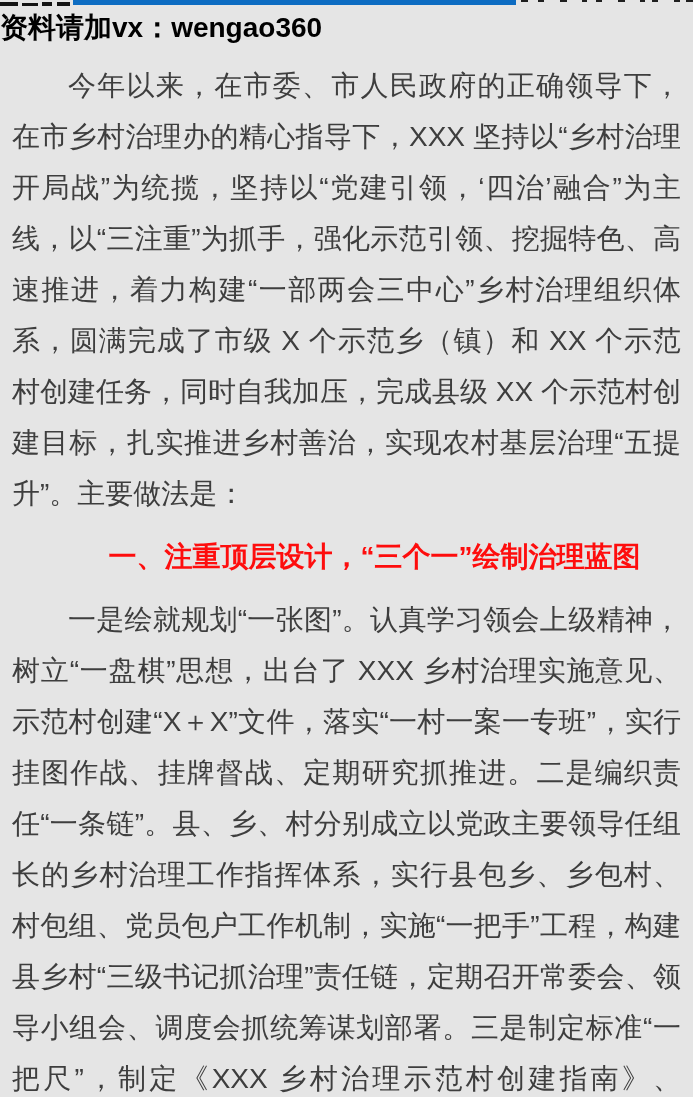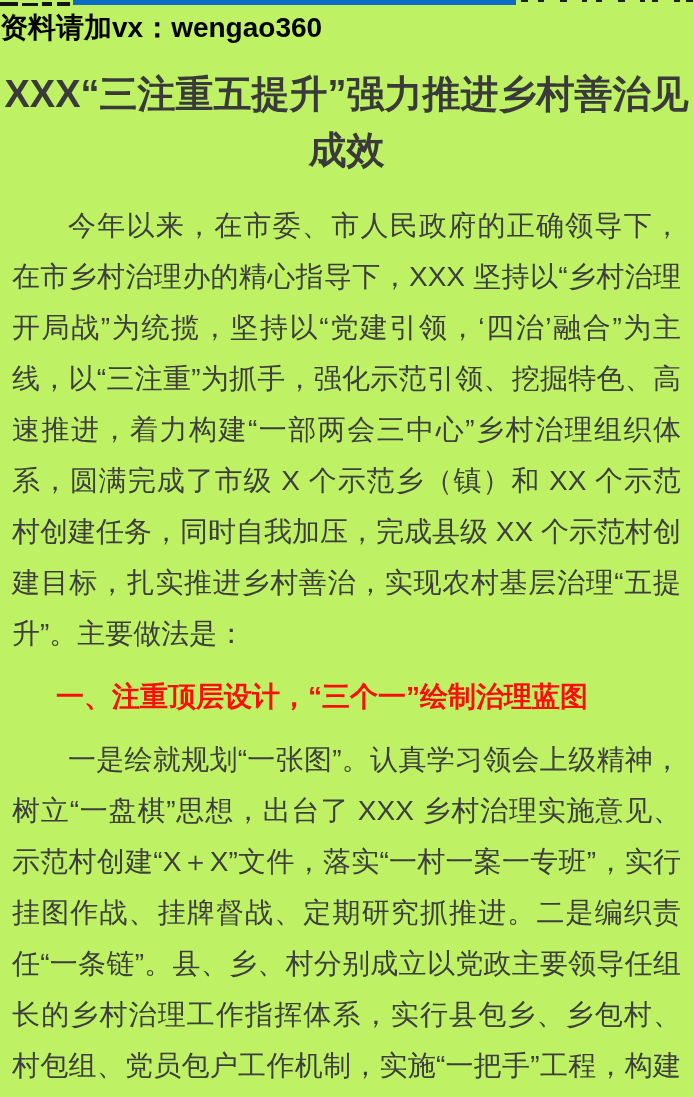--- a/index.html
+++ b/index.html
@@ -5,21 +5,21 @@
   html, body {
     margin: 0;
     padding: 0;
     background: #ffffff;
   }
   .page {
     position: relative;
     width: 693px;
     height: 1097px;
     overflow: hidden;
-    background: #bef264;
+    background: #e5e5e5;
     font-family: "Liberation Sans", "DejaVu Sans", sans-serif;
   }
   
   .clip-line {
     position: relative;
     height: 8px;
     width: 100%;
   }
   .frag {
     position: absolute;
@@ -71,21 +71,21 @@
     text-indent: 2em;
     word-break: normal;
   }
   .red-heading {
     margin: 0;
     font-size: 28px;
     line-height: 51px;
     color: #fe0d0d;
     font-weight: bold;
     text-indent: 2em;
-    text-align: left;
+    text-align: center;
   }
 </style>
 </head>
 <body>
 
 <div class="page">
 
   <div class="clip-line">
     <span class="frag" style="left:0; top:2; width:18px; height:4px; top:2px;"></span>
     <span class="frag" style="left:22px; top:3px; width:16px; height:3px;"></span>
@@ -99,21 +99,20 @@
     <span class="tick" style="left:596px; width:6px;"></span>
     <span class="tick" style="left:618px; width:7px;"></span>
     <span class="tick" style="left:640px; width:5px;"></span>
     <span class="tick" style="left:652px; width:6px;"></span>
     <span class="tick" style="left:674px; width:6px;"></span>
     <span class="tick" style="left:686px; width:7px;"></span>
   </div>
 
   <div class="contact">资料请加vx：wengao360</div>
 
-  <h1 class="title">XXX“三注重五提升”强力推进乡村善治见成效</h1>
 
   <p class="body-para">今年以来，在市委、市人民政府的正确领导下，在市乡村治理办的精心指导下，XXX 坚持以“乡村治理开局战”为统揽，坚持以“党建引领，‘四治’融合”为主线，以“三注重”为抓手，强化示范引领、挖掘特色、高速推进，着力构建“一部两会三中心”乡村治理组织体系，圆满完成了市级 X 个示范乡（镇）和 XX 个示范村创建任务，同时自我加压，完成县级 XX 个示范村创建目标，扎实推进乡村善治，实现农村基层治理“五提升”。主要做法是：</p>
 
   <h2 class="red-heading">一、注重顶层设计，“三个一”绘制治理蓝图</h2>
 
   <p class="body-para">一是绘就规划“一张图”。认真学习领会上级精神，树立“一盘棋”思想，出台了 XXX 乡村治理实施意见、示范村创建“X＋X”文件，落实“一村一案一专班”，实行挂图作战、挂牌督战、定期研究抓推进。二是编织责任“一条链”。县、乡、村分别成立以党政主要领导任组长的乡村治理工作指挥体系，实行县包乡、乡包村、村包组、党员包户工作机制，实施“一把手”工程，构建县乡村“三级书记抓治理”责任链，定期召开常委会、领导小组会、调度会抓统筹谋划部署。三是制定标准“一把尺”，制定《XXX 乡村治理示范村创建指南》、《XXX</p>
 
 </div>
 
 </body></html>

